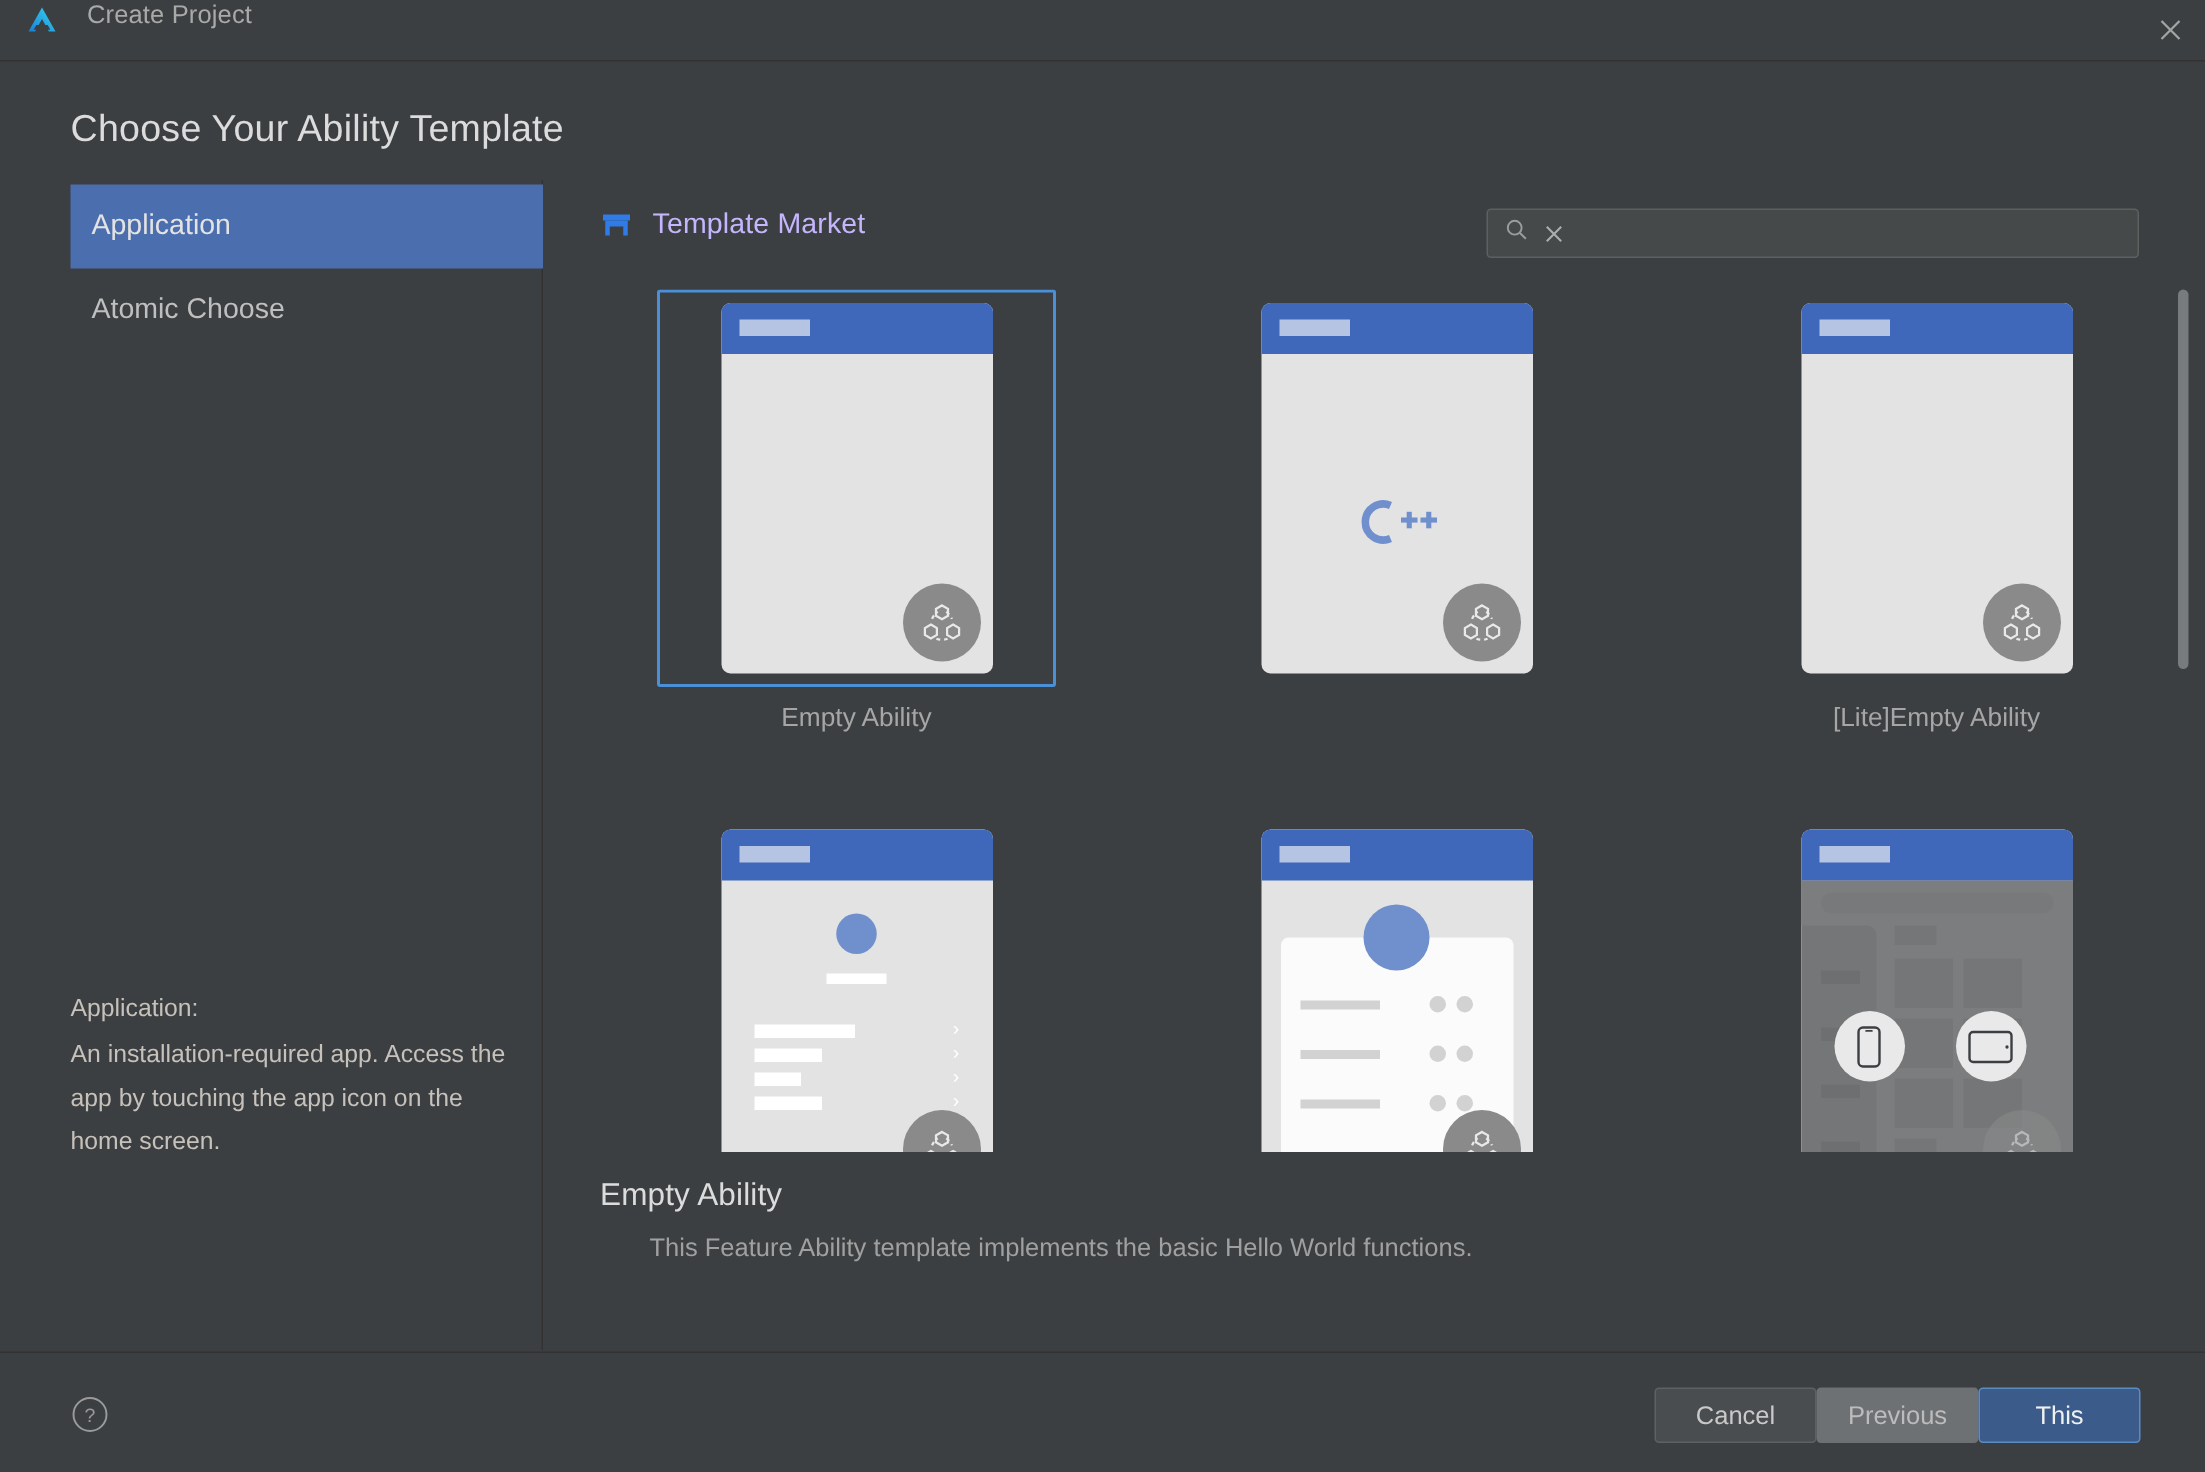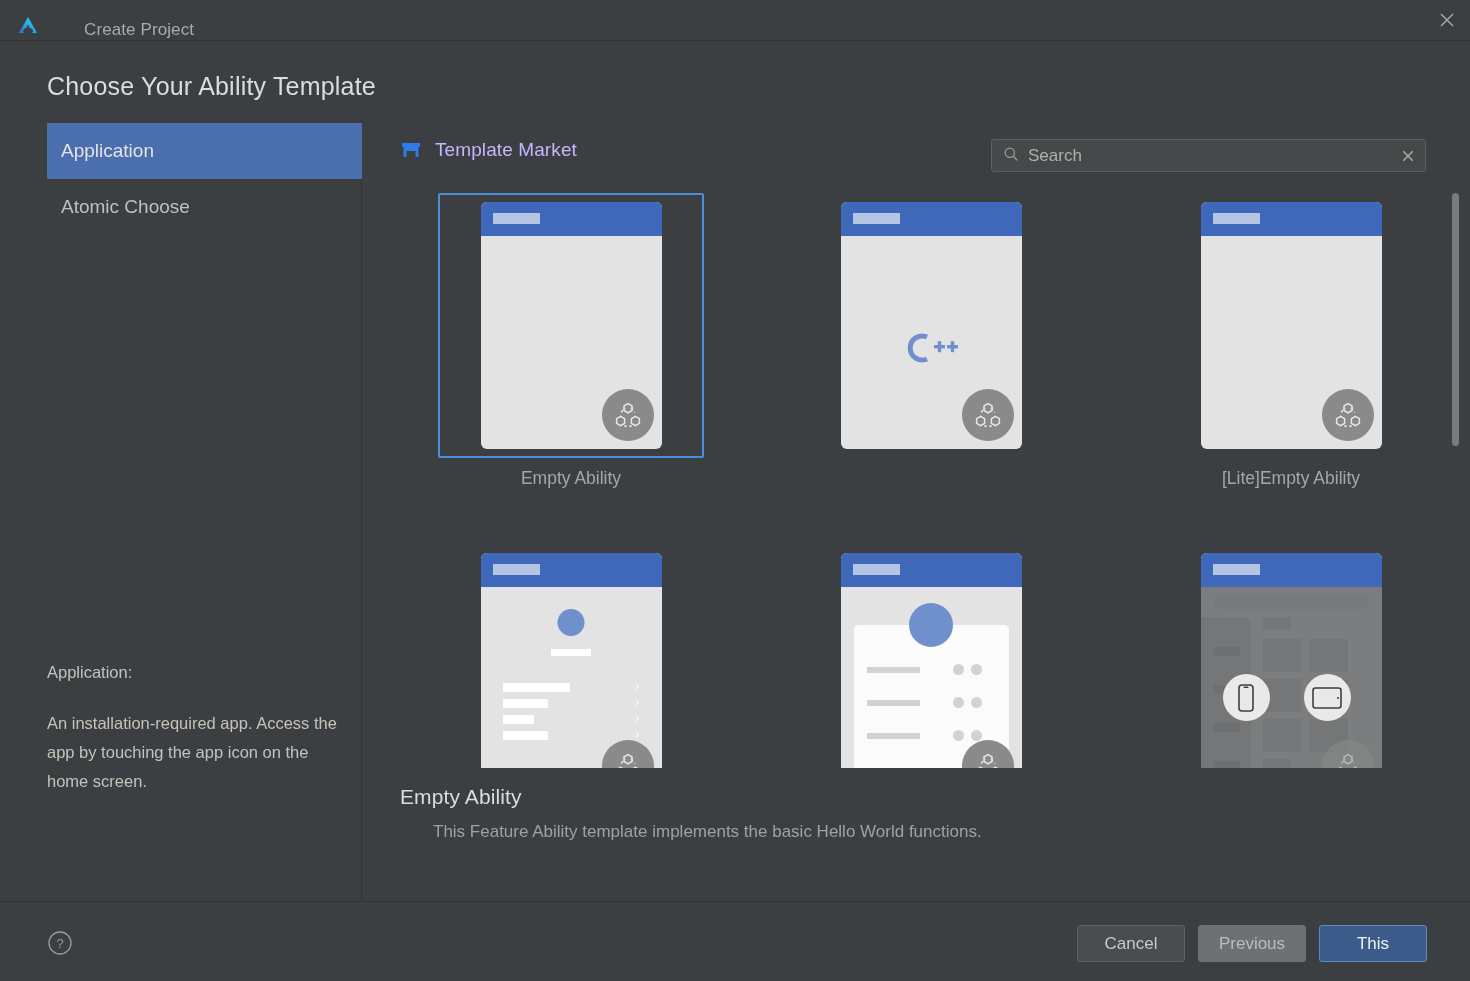--- a/index.html
+++ b/index.html
@@ -9,21 +9,21 @@
     font-family: "Liberation Sans", sans-serif;
     overflow: hidden;
     -webkit-font-smoothing: antialiased;
   }
 
   
   .titlebar {
     position: absolute; left: 0; top: 0; width: 1470px; height: 41px;
     background: #3c3f41;
     border-bottom: 1px solid #323232;
-    display: flex; align-items: flex-end; gap: 26px;
+    display: flex; align-items: flex-start;
   }
   .app-logo { width: 28px; height: 28px; margin-left: 14px; flex: none; }
   .title-text {
     margin-left: 16px; font-size: 17px; color: #a9a9a9; letter-spacing: .1px;
   }
   .close-btn {
     position: absolute; right: 0; top: 0; width: 46px; height: 40px;
     display: flex; align-items: center; justify-content: center; cursor: pointer;
   }
   .close-btn svg { opacity: .75; }
@@ -43,21 +43,21 @@
   .nav-item {
     height: 56px; display: flex; align-items: center;
     padding-left: 14px; font-size: 19px; color: #bfbfbf; cursor: pointer;
   }
   .nav-item.selected { background: #4b6eaf; color: #e3e3e3; }
 
   .left-desc {
     position: absolute; left: 47px; top: 538px; width: 300px;
     font-size: 16.5px; color: #c6c1bb; line-height: 29px;
   }
-  .left-desc .lead { margin-bottom: 22px; }
+  .left-desc .lead { margin-bottom: 2px; }
 
   
   .right-panel {
     position: absolute; left: 363px; top: 120px; width: 1107px; height: 780px;
   }
 
   .market-row {
     position: absolute; left: 37px; top: 19px;
     display: flex; align-items: center; cursor: pointer;
   }
@@ -186,21 +186,21 @@
 
   
   .footer {
     position: absolute; left: 0; top: 901px; width: 1470px; height: 80px;
     border-top: 1px solid #323232; background: #3c3f41;
   }
   .help-btn {
     position: absolute; left: 46px; top: 27px; width: 28px; height: 28px;
     cursor: pointer;
   }
-  .btn-row { position: absolute; right: 43px; top: 23px; display: flex; gap: 13px; }
+  .btn-row { position: absolute; right: 43px; top: 23px; display: flex; }
   .btn {
     height: 37px; min-width: 108px; padding: 0 18px; border-radius: 3px;
     font-family: "Liberation Sans", sans-serif; font-size: 17px;
     display: flex; align-items: center; justify-content: center; cursor: pointer;
     border: 1px solid #5e6163; background: #4a4d4f; color: #c9c9c9;
   }
   .btn.secondary { background: #6d7174; border-color: #6d7174; color: #bcbcbc; }
   .btn.primary {
     background: #3b5c8a; border: 1px solid #5a8cc4; color: #f0f0f0;
   }
@@ -259,21 +259,20 @@
     <span class="market-label">Template Market</span>
   </div>
 
   <div class="searchbox">
     <span class="search-icon">
       <svg width="16" height="16" viewBox="0 0 16 16">
         <circle cx="6.8" cy="6.8" r="4.6" stroke="#bdbdbd" stroke-width="1.3" fill="none"></circle>
         <path d="M10.3 10.3 L14.2 14.2" stroke="#bdbdbd" stroke-width="1.3"></path>
       </svg>
     </span>
-    <input class="search-input" type="text" placeholder="Search" style="">
     <span class="search-clear">
       <svg width="16" height="16" viewBox="0 0 16 16">
         <path d="M3.2 3.2 L12.8 12.8 M12.8 3.2 L3.2 12.8" stroke="#c6c6c6" stroke-width="1.4" fill="none"></path>
       </svg>
     </span>
   </div>
 
   <div class="grid-viewport">
     <div class="grid">
 

